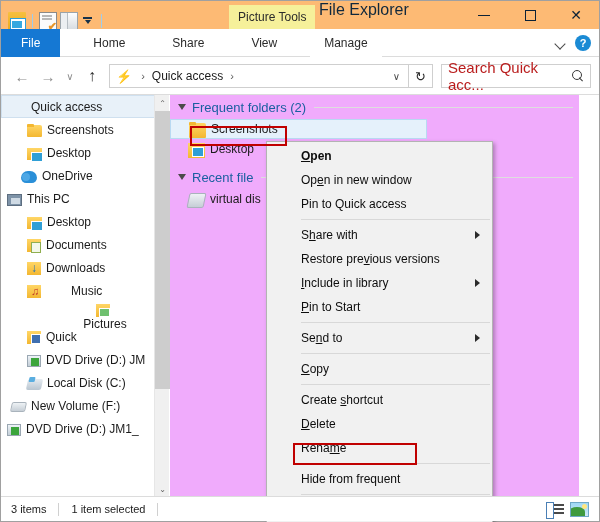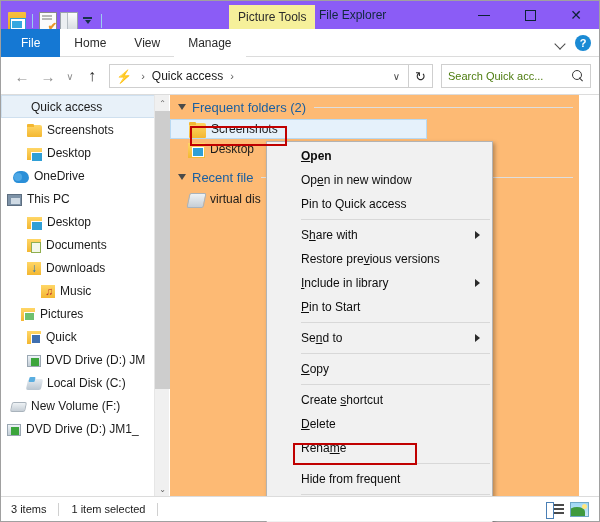--- a/index.html
+++ b/index.html
@@ -12,21 +12,21 @@
   #app {
     position: relative;
     width: 600px; height: 522px;
     border: 1px solid #a0a0a0;
     background: #ffffff;
   }
 
   
   .titlebar {
     position: absolute; left: 0; top: 0; width: 598px; height: 40px;
-    background: #8b5cf6;
+    background: #fdba74;
     display: flex; align-items: center;
   }
   .qat { display: flex; align-items: center; gap: 3px; padding-left: 7px; height: 100%; }
   .qat-ico { width: 18px; height: 18px; position: relative; display:inline-block; }
   .qat-sep { width: 1px; height: 14px; background: #9ccdee; margin: 0 3px; }
 
   
   .ico-explorer { background: linear-gradient(#f7c040,#edaa1b); border-radius: 1px; }
   .ico-explorer::before {
     content:''; position:absolute; left:2px; top:6px; width:14px; height:10px;
@@ -65,36 +65,36 @@
   }
 
   .ctx-tab {
     position: absolute; left: 228px; top: 4px; height: 24px;
     background: #f6f09a; color: #2b2b2b;
     font-size: 12px; display: flex; align-items: center;
     padding: 0 9px;
   }
   .win-title {
     position: absolute; left: 318px; top: 0; height: 28px;
-    display: flex; align-items: center;
-    font-size: 12px; color: #10283c;
+    display: flex; 
+    font-size: 16px; color: #10283c;
   }
   .wbtns { position: absolute; right: 0; top: 0; height: 28px; display: flex; }
   .wbtn {
     width: 46px; height: 28px; display: flex; align-items: center; justify-content: center;
     color: #0c2236; font-size: 14px;
   }
   .wbtn .mn { width: 12px; height: 1px; background: #0c2236; }
   .wbtn .mx { width: 11px; height: 11px; border: 1px solid #0c2236; }
 
   
   .ribbon {
     position: absolute; left: 0; top: 28px; width: 598px; height: 28px;
     background: #ffffff; border-bottom: 1px solid #dcdcdc;
-    display: flex; align-items: stretch;
+    display: flex; align-items: stretch; gap: 19px;
   }
   .tab {
     display: flex; align-items: center; padding: 0 14px;
     font-size: 12px; color: #2a2a2a; height: 28px;
   }
   .tab.file { background: #1578d3; color: #ffffff; padding: 0 20px; }
   .tab.ctx { background: #ffffff; }
   .ctx-strip {
     position: absolute; left: 228px; top: 28px; width: 78px; height: 2px; background: #f6f09a;
   }
@@ -138,21 +138,21 @@
   .refresh {
     width: 24px; height: 24px; margin-left: -6px; margin-right: 8px;
     border: 1px solid #cfcfcf; border-left: none; background: #fff;
     display: flex; align-items: center; justify-content: center;
     font-size: 13px; color: #2b2b2b;
   }
   .searchbox {
     width: 150px; height: 24px; border: 1px solid #cfcfcf; background: #fff;
     display: flex; align-items: center; padding: 0 6px;
   }
-  .searchbox .ph { font-size: 11px; color: #4d7c0f; flex: 1; }
+  .searchbox .ph { font-size: 15px; color: #b91c1c; flex: 1; }
   .mag {
     width: 12px; height: 12px; position: relative;
   }
   .mag::before {
     content:''; position:absolute; left:0; top:0; width:8px; height:8px;
     border:1.3px solid #3a3a3a; border-radius:50%;
   }
   .mag::after {
     content:''; position:absolute; left:7px; top:7px; width:5px; height:1.3px;
     background:#3a3a3a; transform: rotate(45deg); transform-origin: left;
@@ -209,21 +209,21 @@
     display: flex; align-items: center; justify-content: center;
     font-size: 8px; color: #606060;
   }
   .sb-thumb {
     position: absolute; left: 0; top: 16px; width: 15px; height: 278px;
     background: #cdcdcd;
   }
 
   .content {
     position: absolute; left: 169px; top: 0; width: 409px; height: 402px;
-    background: #fdba74;
+    background: #f0abfc;
   }
   .group-head {
     display: flex; align-items: center; height: 24px;
     font-size: 13px; color: #1a5fa0; padding-left: 8px;
   }
   .tri {
     width: 0; height: 0; margin-right: 6px;
     border-left: 4px solid transparent; border-right: 4px solid transparent;
     border-top: 6px solid #4a4a4a;
   }
@@ -334,20 +334,23 @@
 
   <div class="ctx-strip"></div>
   <div class="ribbon">
     <div class="tab file">
         <span>File</span>
       </div>
     <div class="tab">
         <span>Home</span>
       </div>
     <div class="tab">
+        <span>Share</span>
+      </div>
+    <div class="tab">
         <span>View</span>
       </div>
     <div class="tab ctx">
         <span>Manage</span>
       </div>
     <div class="ribbon-right">
       <span class="chev-dn"></span>
       <span class="help-ico">?</span>
     </div>
   </div>
@@ -392,45 +395,45 @@
             <span>Quick access</span>
           </div>
           <div class="navitem" style="padding-left: 26px;">
             <span class="nav-ico i-folder"></span>
             <span>Screenshots</span>
           </div>
           <div class="navitem" style="padding-left: 26px;">
             <span class="nav-ico i-desktop"></span>
             <span>Desktop</span>
           </div>
-          <div class="navitem" style="padding-left: 12px;">
+          <div class="navitem" style="padding-left: 20px;">
             <span class="nav-ico i-cloud"></span>
             <span>OneDrive</span>
           </div>
           <div class="navitem" style="padding-left: 6px;">
             <span class="nav-ico i-pc"></span>
             <span>This PC</span>
           </div>
           <div class="navitem" style="padding-left: 26px;">
             <span class="nav-ico i-desktop"></span>
             <span>Desktop</span>
           </div>
           <div class="navitem" style="padding-left: 26px;">
             <span class="nav-ico i-doc"></span>
             <span>Documents</span>
           </div>
           <div class="navitem" style="padding-left: 26px;">
             <span class="nav-ico i-dl"></span>
             <span>Downloads</span>
           </div>
-          <div class="navitem" style="padding-left: 40px;">
+          <div class="navitem" style="padding-left: 26px; gap: 25px;">
             <span class="nav-ico i-music"></span>
             <span>Music</span>
           </div>
-          <div class="navitem" style="padding-left: 20px;">
+          <div class="navitem" style="padding-left: 40px; flex-direction: column;">
             <span class="nav-ico i-pic"></span>
             <span>Pictures</span>
           </div>
           <div class="navitem" style="padding-left: 26px;">
             <span class="nav-ico i-vid"></span>
             <span>Quick</span>
           </div>
           <div class="navitem" style="padding-left: 26px;">
             <span class="nav-ico i-dvd"></span>
             <span>DVD Drive (D:) JM</span>

